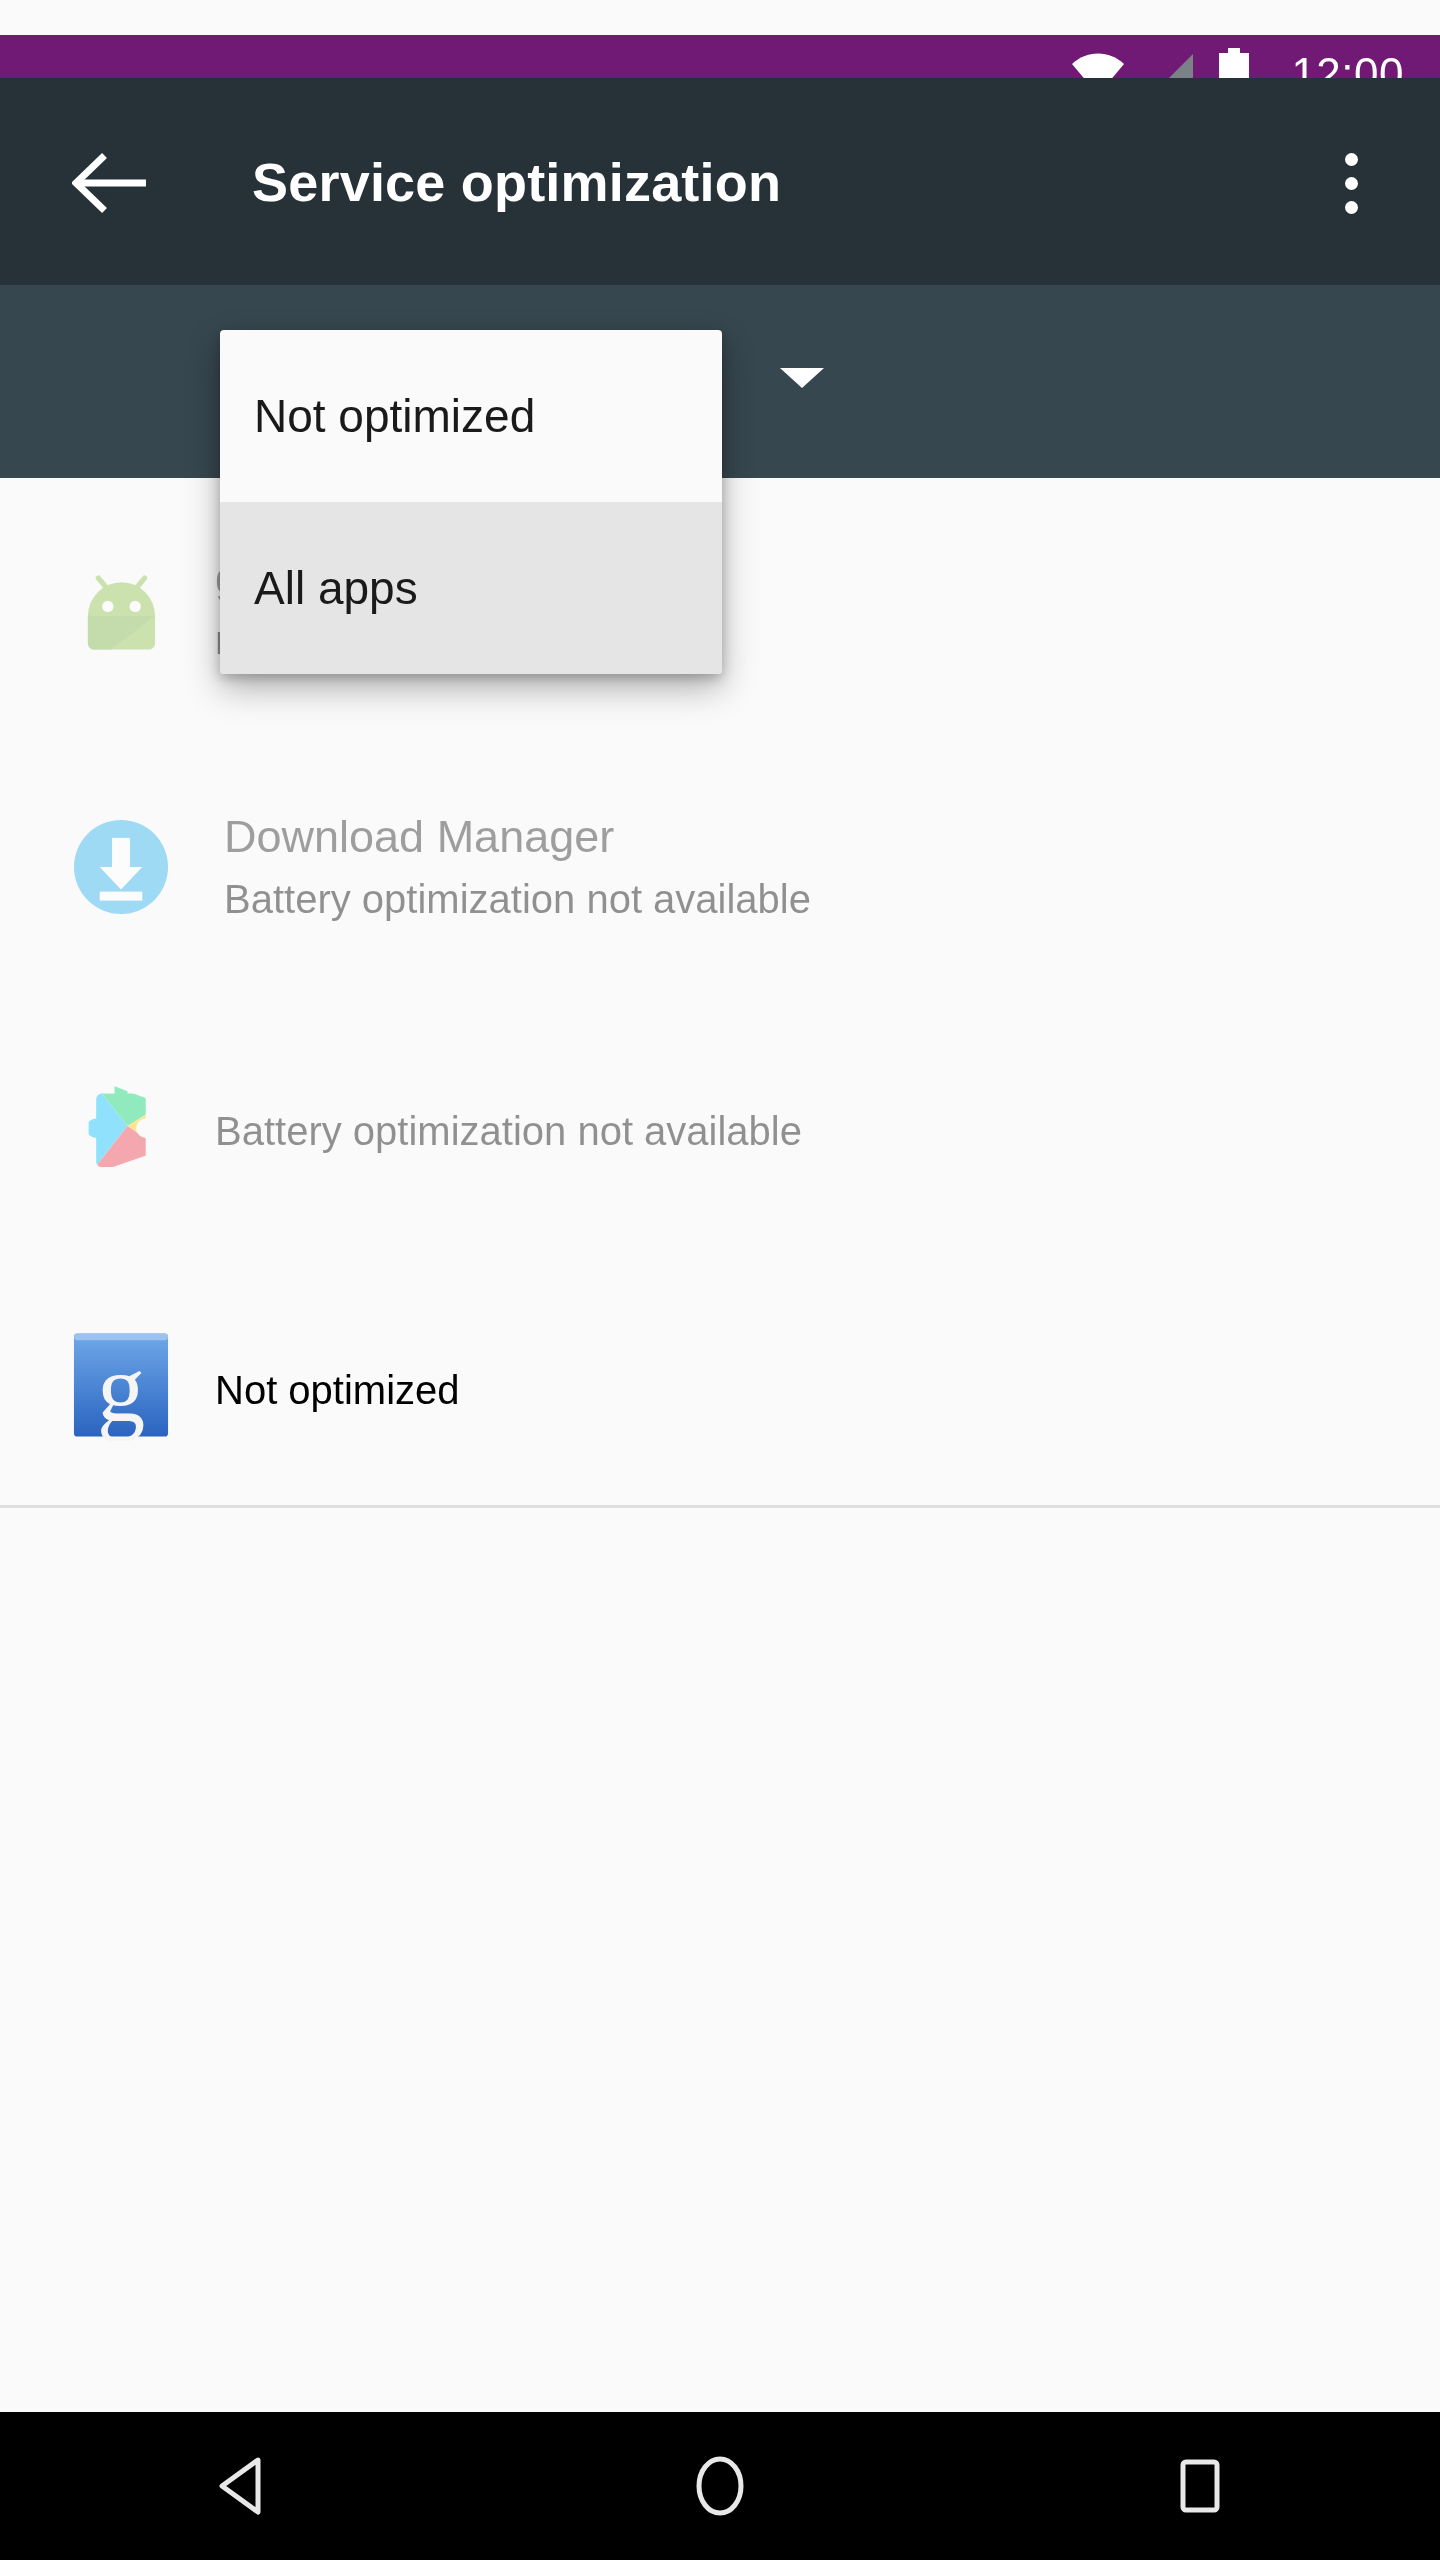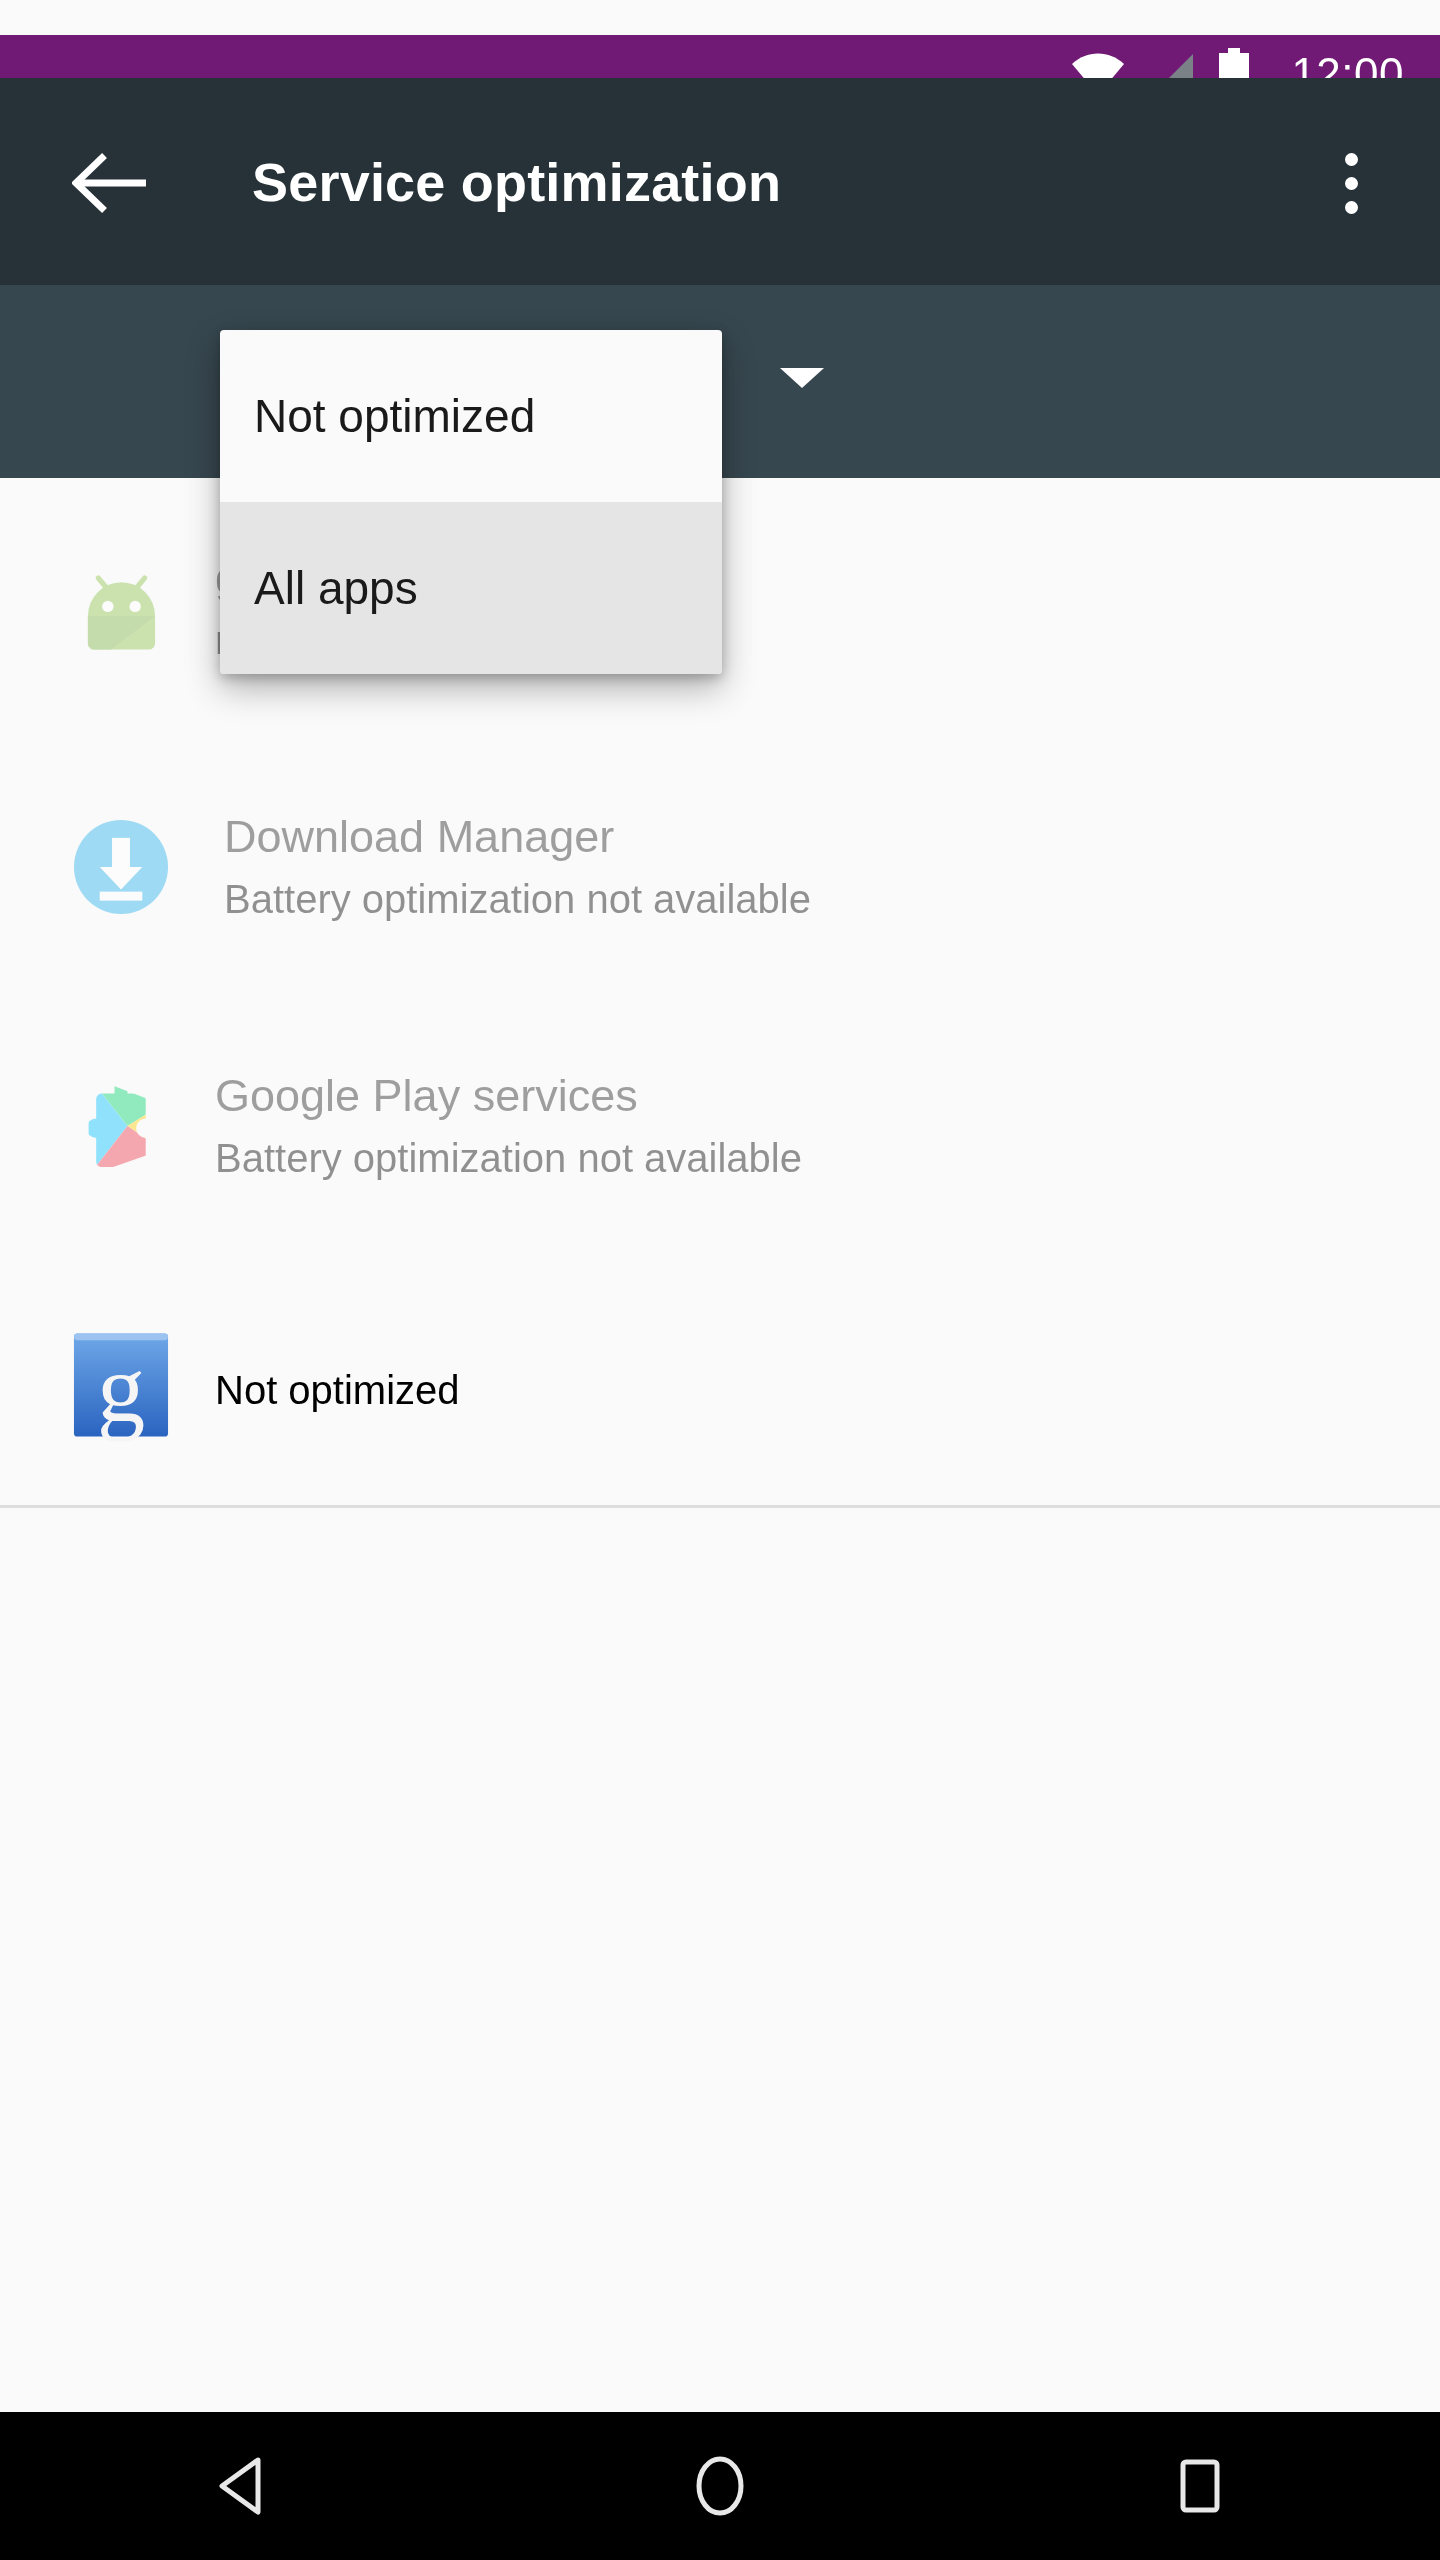--- a/index.html
+++ b/index.html
@@ -290,21 +290,20 @@
           </defs>
           <g clip-path="url(#puzzleClip)">
             <path d="M20 4 L20 96 L56 50 Z" fill="#00c3ff"></path>
             <path d="M20 4 L88 30 L56 50 Z" fill="#00d56e"></path>
             <path d="M88 30 L88 72 L56 50 Z" fill="#ffcd00"></path>
             <path d="M20 96 L88 72 L56 50 Z" fill="#f0364a"></path>
           </g>
         </svg>
       </div>
       <div class="row-texts">
-        <div class="row-title">Google Play services</div>
         <div class="row-sub">Battery optimization not available</div>
       </div>
     </div>
 
     <div class="app-row" style="top:777px;">
       <div class="row-icon">
         <svg class="icon-gblue" viewBox="0 0 100 100">
           <defs>
             <linearGradient id="gblue" x1="0" y1="0" x2="0" y2="1">
               <stop offset="0%" stop-color="#6fa8e8"></stop>

